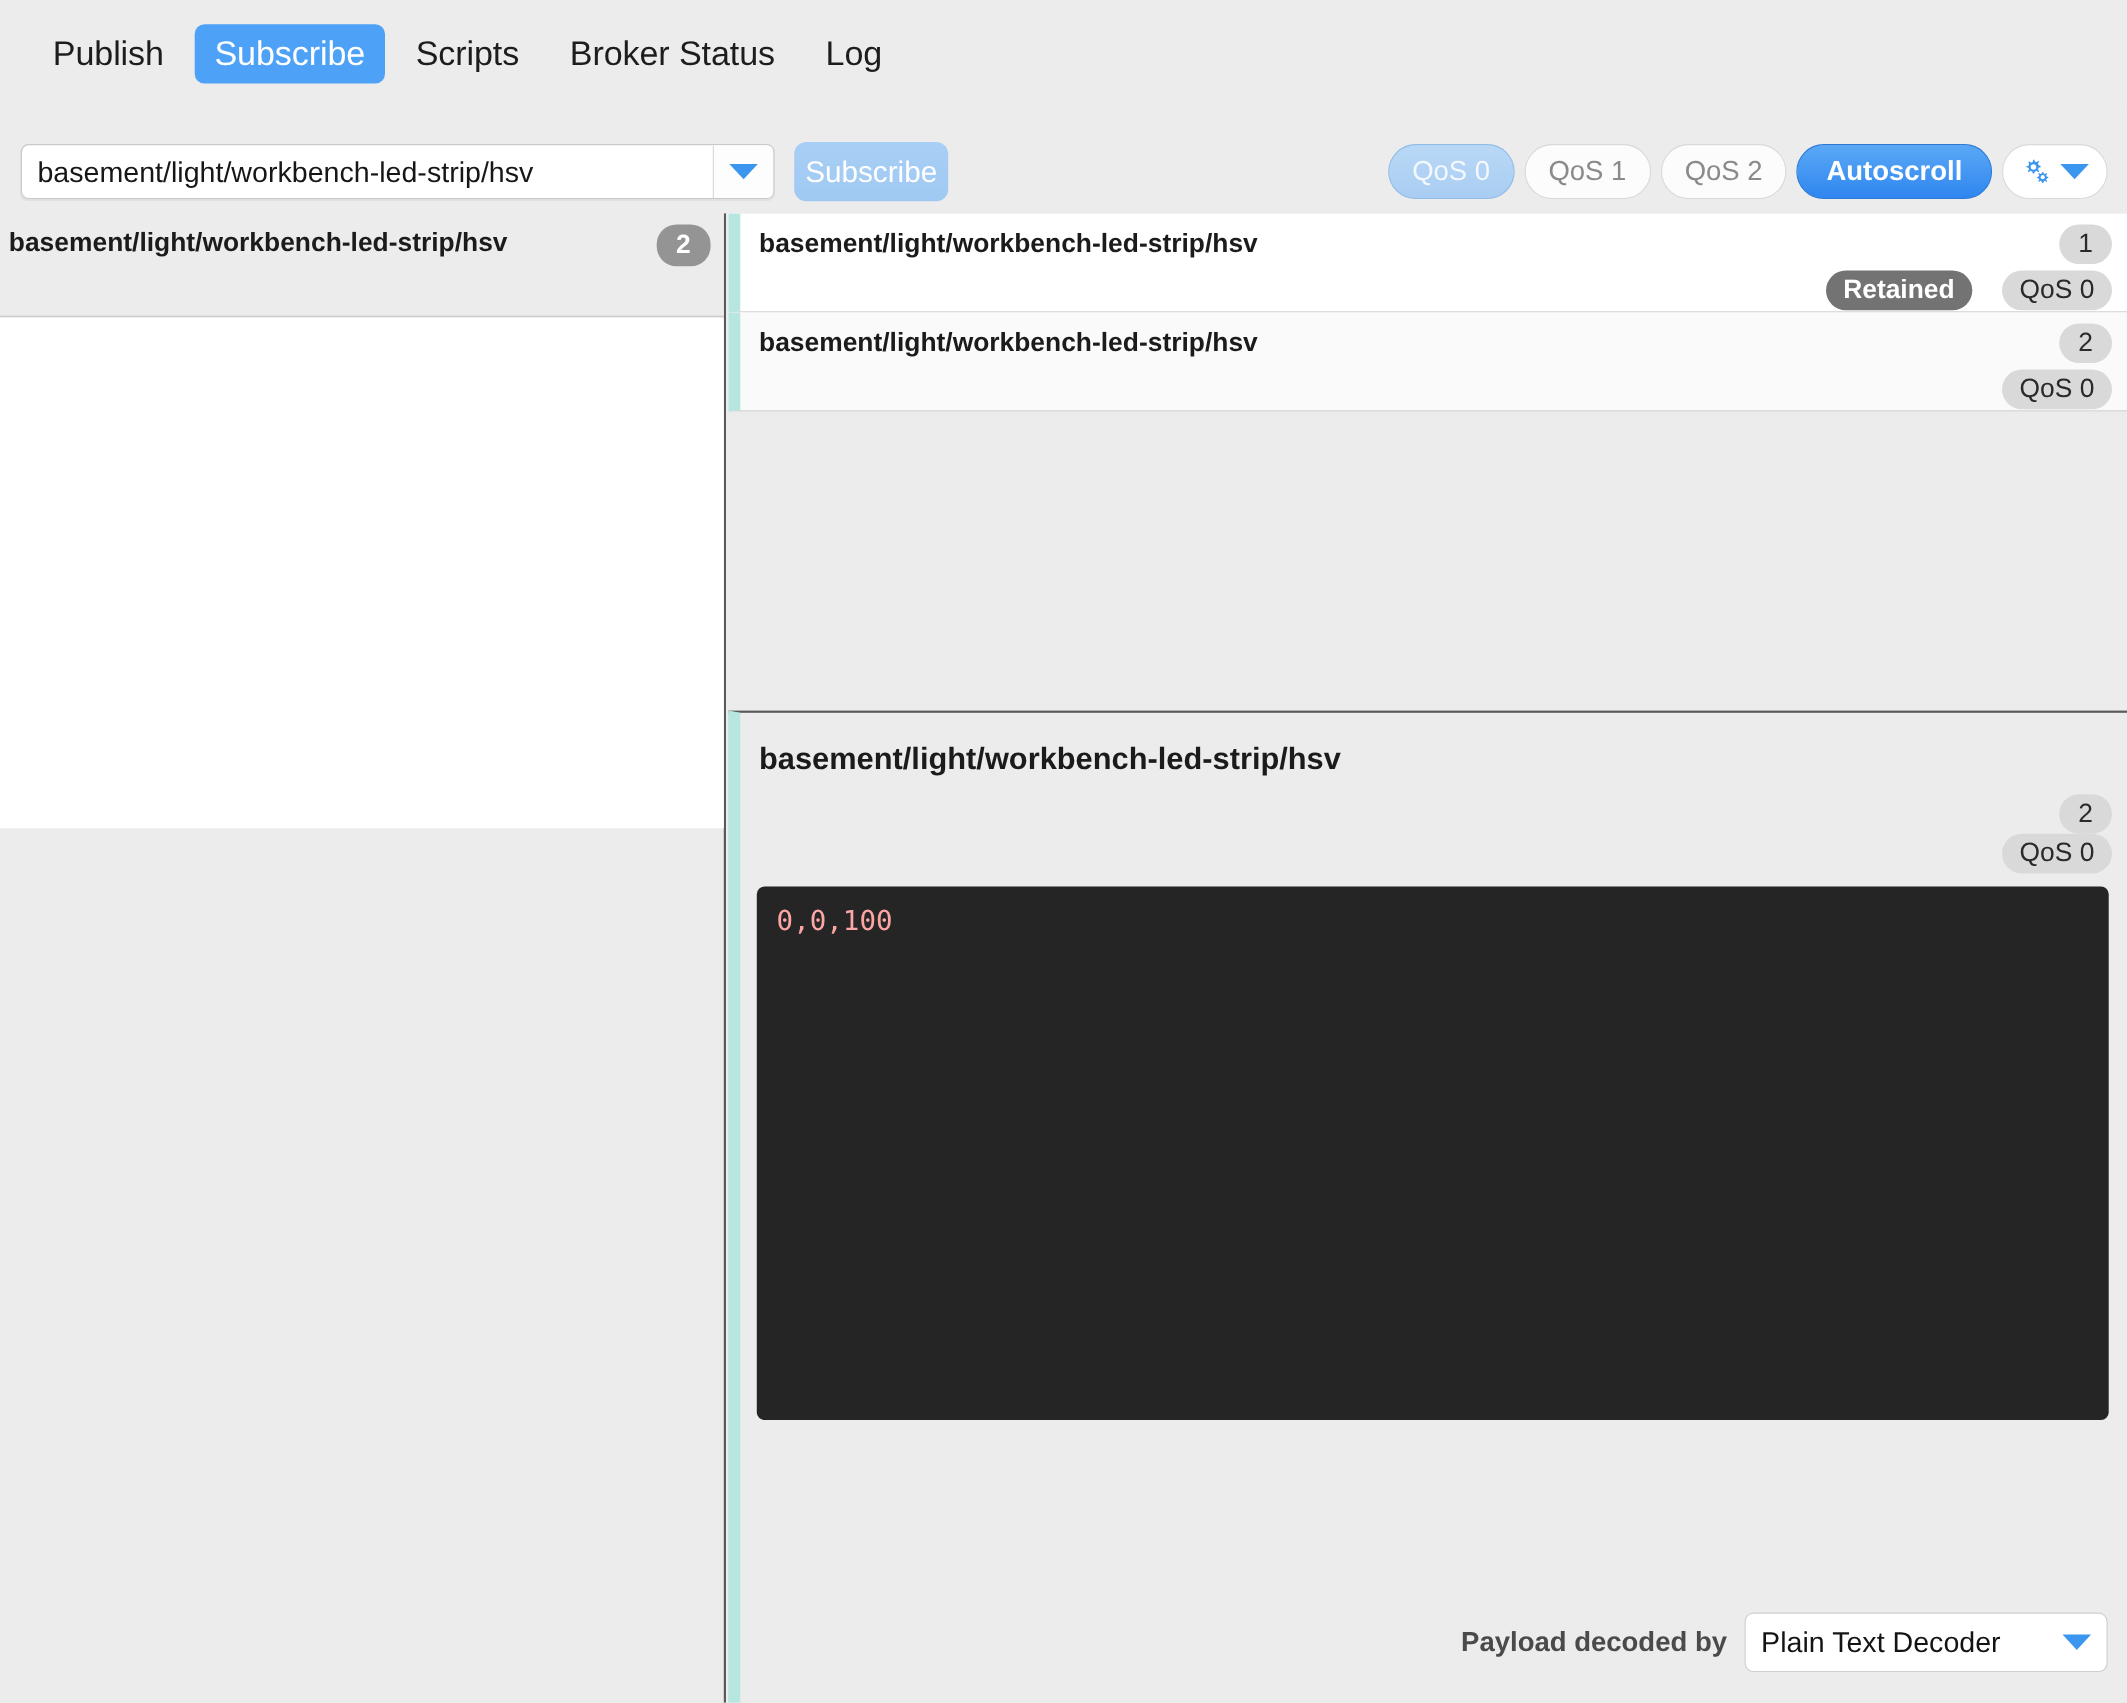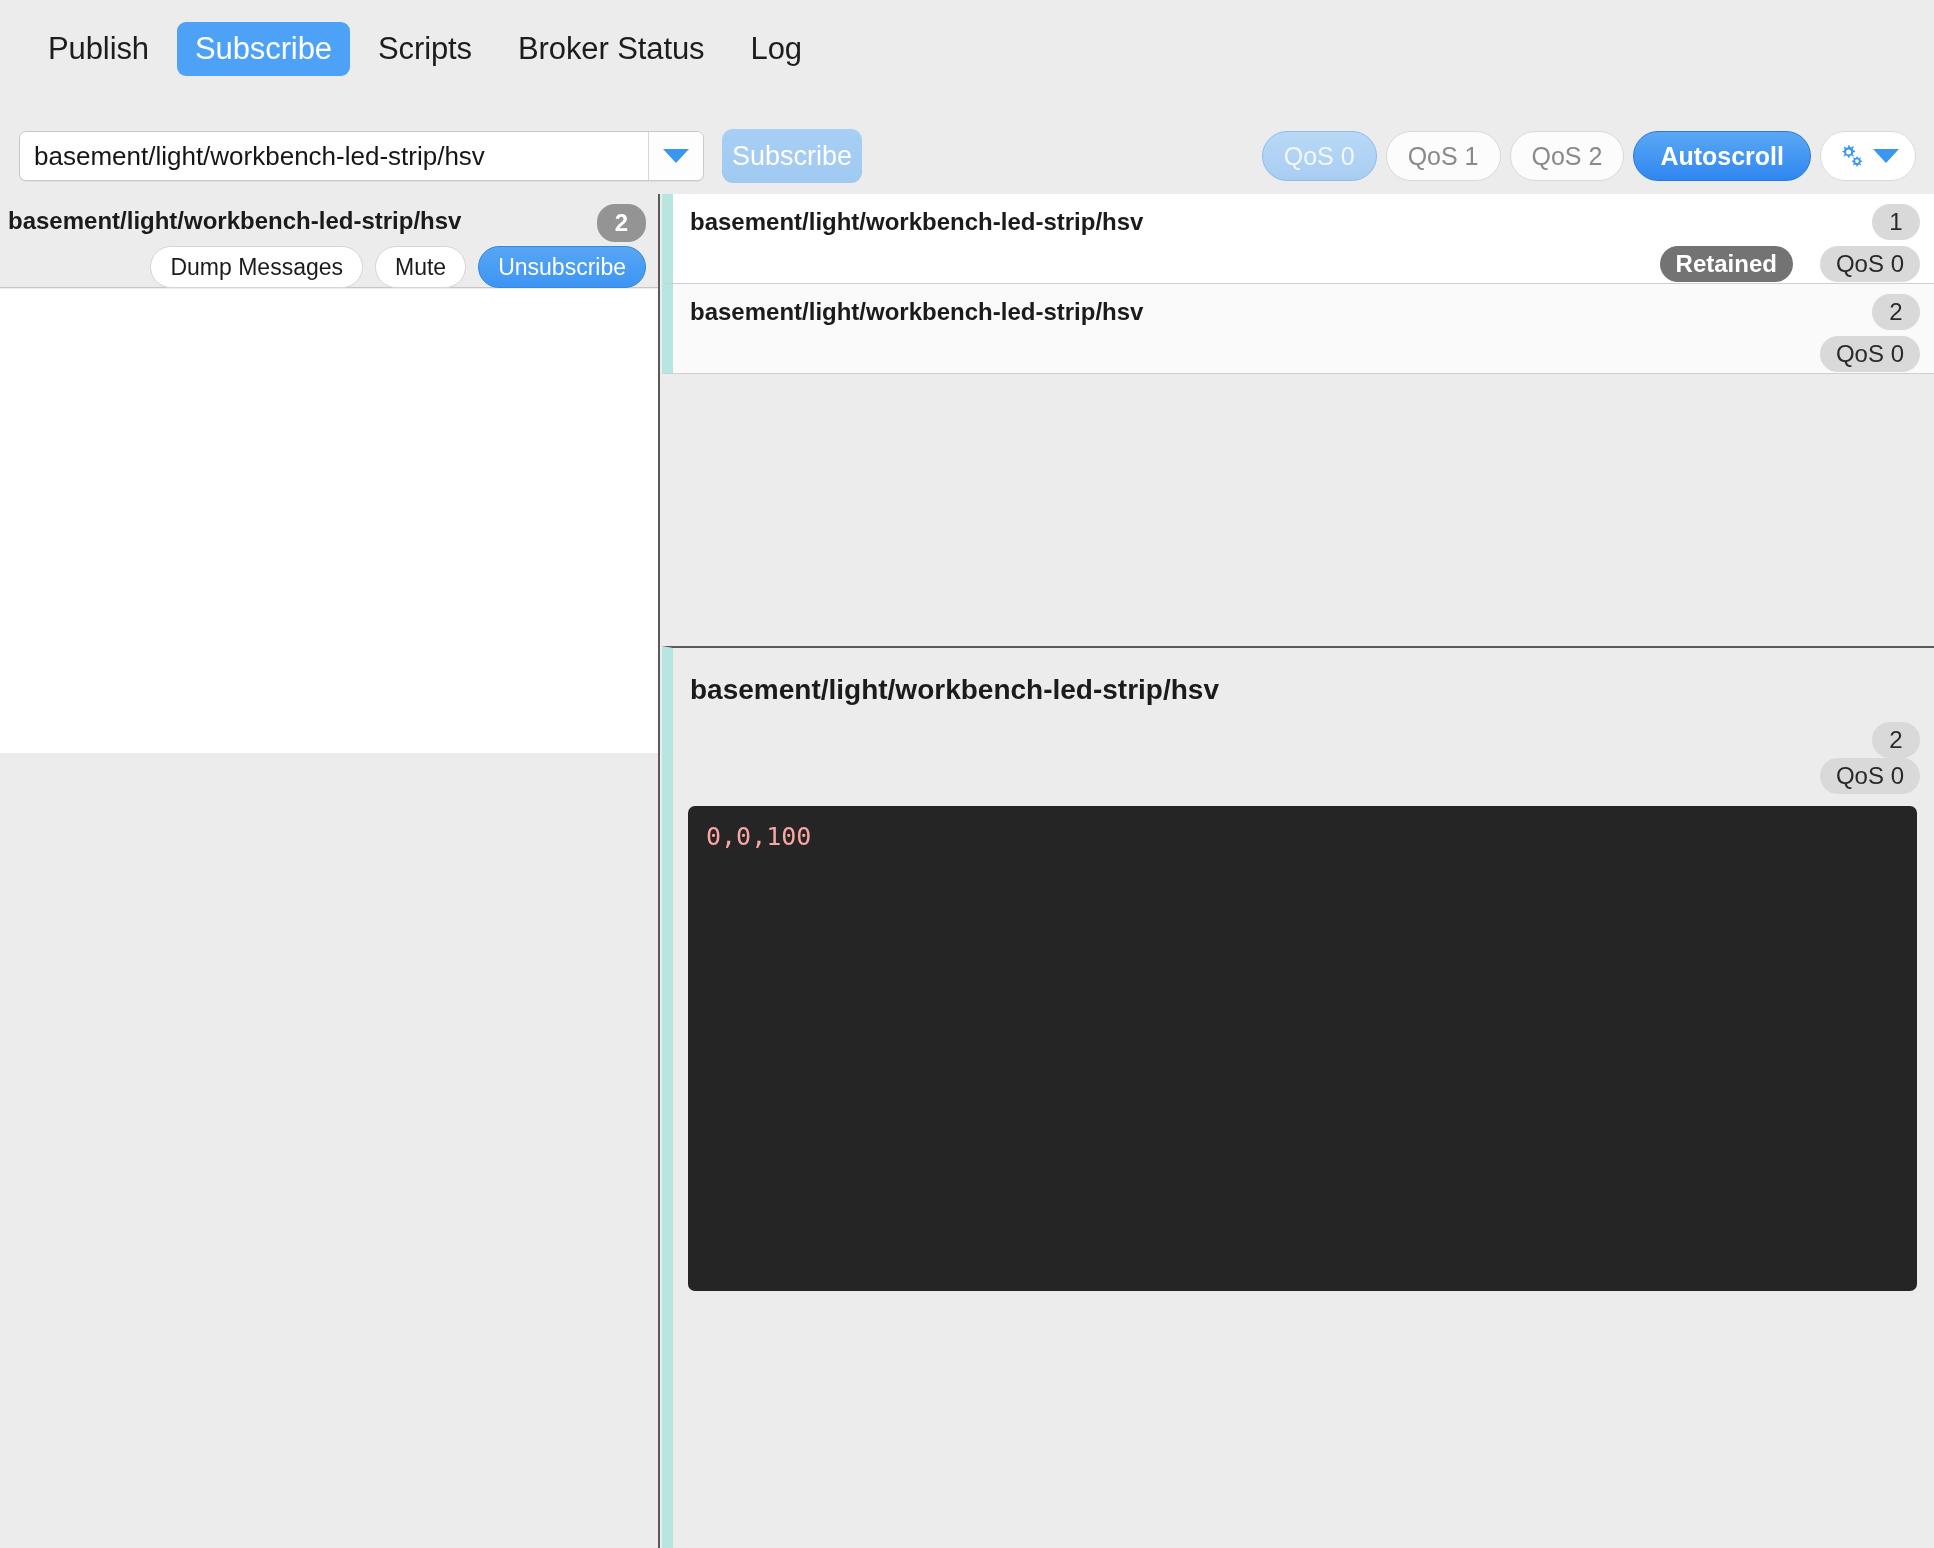--- a/index.html
+++ b/index.html
@@ -417,25 +417,20 @@
         <span class="tri-down"></span>
       </div>
     </div>
   </div>
 
   <div class="left-pane">
 
     <div class="sub-card">
       <div class="sub-topic">basement/light/workbench-led-strip/hsv</div>
       <div class="badge count-grey sub-count">2</div>
-      <div class="sub-actions">
-        <div class="mini-btn">Dump Messages</div>
-        <div class="mini-btn">Mute</div>
-        <div class="mini-btn primary">Unsubscribe</div>
-      </div>
     </div>
 
     <div class="subs-body"></div>
 
   </div>
 
   <div class="right-pane">
 
     <div class="msg-list">
       <div class="msg-row">
@@ -455,16 +450,23 @@
       </div>
       <div class="msg-fill"></div>
     </div>
 
     <div class="detail">
       <div class="detail-topic">basement/light/workbench-led-strip/hsv</div>
       <div class="badge detail-num">2</div>
       <div class="badge detail-qos">QoS 0</div>
       <div class="payload">0,0,100</div>
 
+      <div class="decoder-bar">
+        <span class="decoder-label">Payload decoded by</span>
+        <div class="decoder-select">
+          <span class="decoder-value">Plain Text Decoder</span>
+          <span class="tri-down"></span>
+        </div>
+      </div>
     </div>
   </div>
 
 </div>
 
 </body></html>

